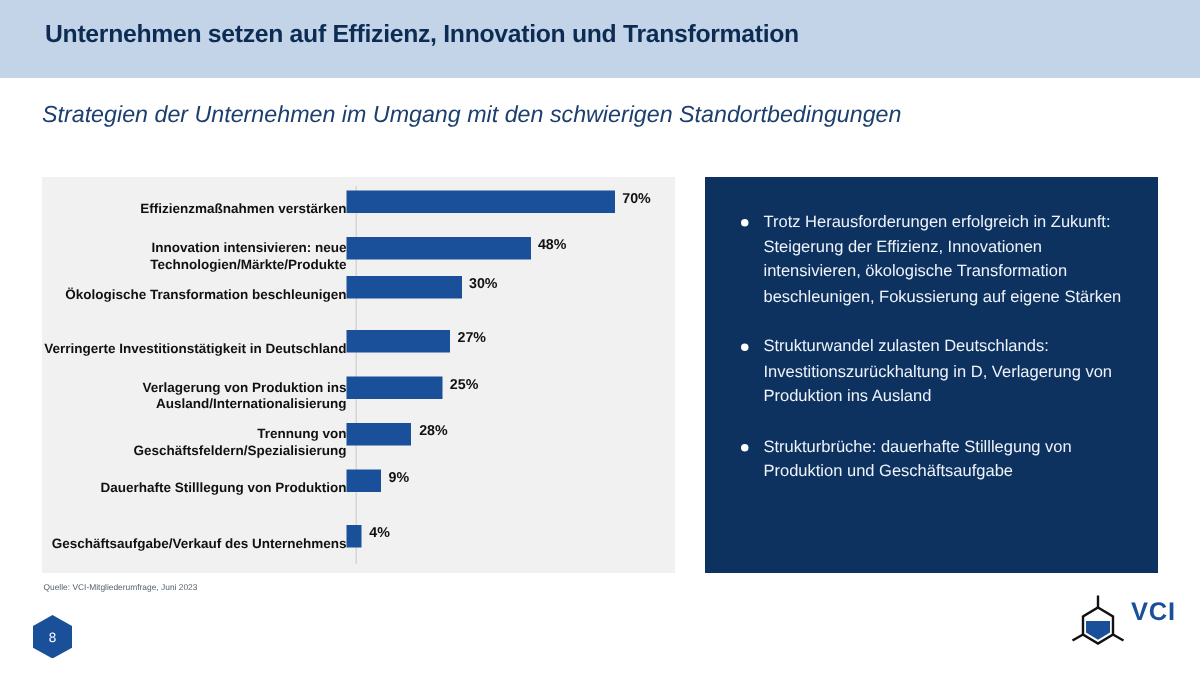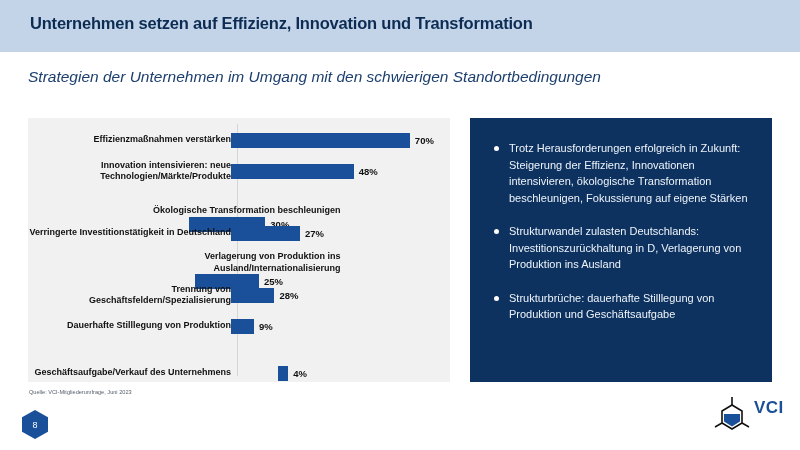--- a/index.html
+++ b/index.html
@@ -88,21 +88,20 @@
     font-size: 9px;
     font-weight: bold;
     color: #111111;
     line-height: 11.5px;
   }
   .bar-wrap {
     position: relative;
     flex: 1;
     height: 100%;
     display: flex;
-    align-items: center;
   }
   .bar {
     height: 15px;
     background: #1a5099;
     display: block;
   }
   .bar-value {
     font-size: 9.5px;
     font-weight: bold;
     color: #111111;
@@ -201,56 +200,56 @@
             <div class="bar-value">70%</div>
           </div>
         </div>
         <div class="bar-row" style="top: 40px; height: 26px;">
           <div class="bar-label">Innovation intensivieren: neue Technologien/Märkte/Produkte</div>
           <div class="bar-wrap">
             <div class="bar" style="width: 122.64px; background: rgb(26, 80, 153);"></div>
             <div class="bar-value">48%</div>
           </div>
         </div>
-        <div class="bar-row" style="top: 87px; height: 26px; flex-direction: column;">
+        <div class="bar-row" style="top: 66px; height: 26px;">
           <div class="bar-label">Ökologische Transformation beschleunigen</div>
           <div class="bar-wrap">
             <div class="bar" style="width: 76.65px; background: rgb(26, 80, 153);"></div>
             <div class="bar-value">30%</div>
           </div>
         </div>
         <div class="bar-row" style="top: 102px; height: 26px;">
           <div class="bar-label">Verringerte Investitionstätigkeit in Deutschland</div>
           <div class="bar-wrap">
             <div class="bar" style="width: 68.985px; background: rgb(26, 80, 153);"></div>
             <div class="bar-value">27%</div>
           </div>
         </div>
-        <div class="bar-row" style="top: 133px; height: 26px; flex-direction: column;">
+        <div class="bar-row" style="top: 133px; height: 26px;">
           <div class="bar-label">Verlagerung von Produktion ins Ausland/Internationalisierung</div>
           <div class="bar-wrap">
             <div class="bar" style="width: 63.875px; background: rgb(26, 80, 153);"></div>
             <div class="bar-value">25%</div>
           </div>
         </div>
         <div class="bar-row" style="top: 164px; height: 26px;">
           <div class="bar-label">Trennung von Geschäftsfeldern/Spezialisierung</div>
           <div class="bar-wrap">
             <div class="bar" style="width: 43.435px; background: rgb(26, 80, 153);"></div>
             <div class="bar-value">28%</div>
           </div>
         </div>
         <div class="bar-row" style="top: 195px; height: 26px;">
           <div class="bar-label">Dauerhafte Stilllegung von Produktion</div>
           <div class="bar-wrap">
             <div class="bar" style="width: 22.995px; background: rgb(26, 80, 153);"></div>
             <div class="bar-value">9%</div>
           </div>
         </div>
-        <div class="bar-row" style="top: 242px; height: 26px; gap: 47px;">
+        <div class="bar-row" style="top: 232px; height: 26px;">
           <div class="bar-label">Geschäftsaufgabe/Verkauf des Unternehmens</div>
           <div class="bar-wrap">
             <div class="bar" style="width: 10.22px; background: rgb(26, 80, 153);"></div>
             <div class="bar-value">4%</div>
           </div>
         </div>
       </div>
   </div>
 
   <div class="insight-panel" id="insight-panel">

